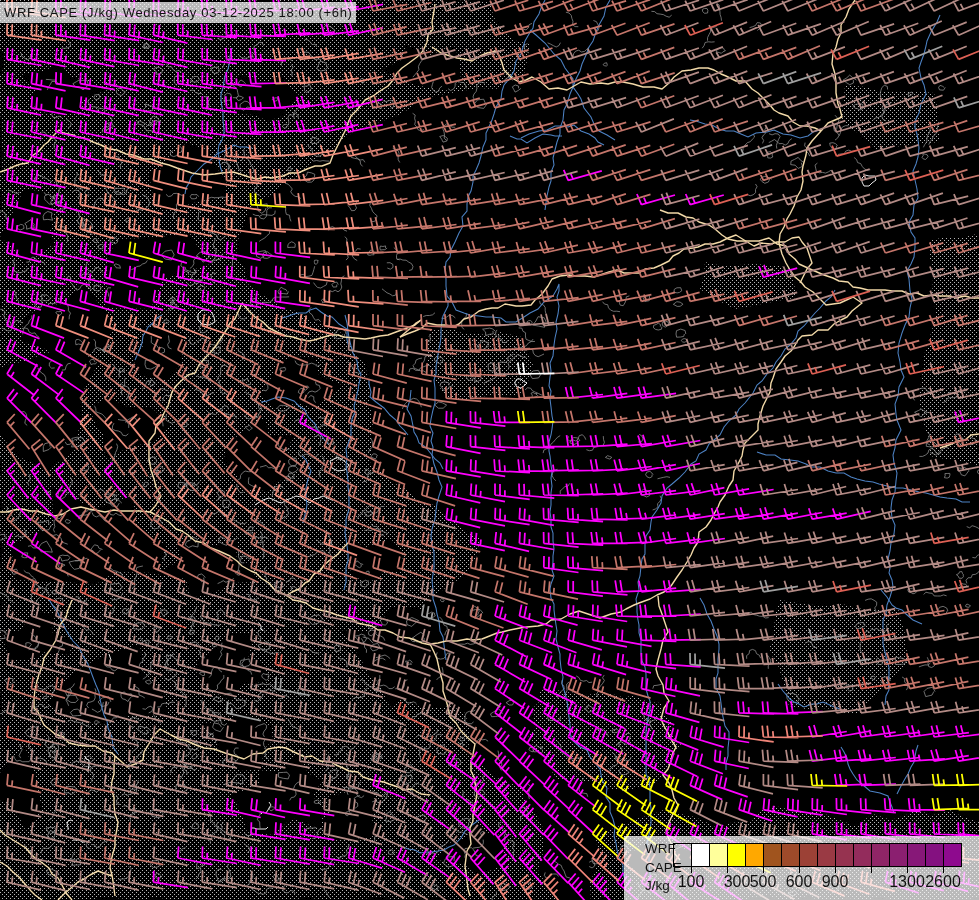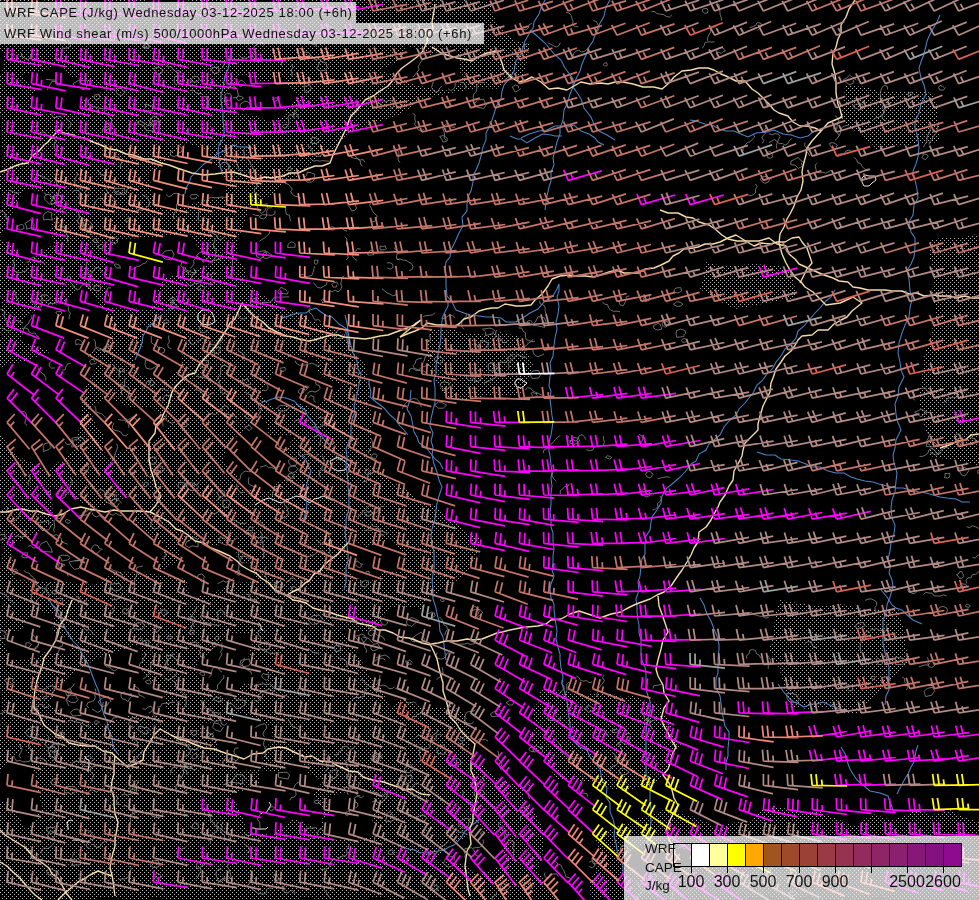--- a/index.html
+++ b/index.html
@@ -916,23 +916,20 @@
         <path d="M251.0 204.6l34.9 2.4M251.0 204.6l-0.6 -11.5M256.0 204.9l-0.6 -11.5M261.0 205.3l-0.3 -6.0M129.0 253.0l33.8 9.1M129.0 253.0l1.6 -11.4M133.8 254.3l1.6 -11.4M519.4 422.4l35.0 -0.6M519.4 422.4l-1.6 -11.4M524.4 422.3l-1.6 -11.4M592.6 785.4l28.0 21.1M592.6 785.4l5.8 -10.0M596.6 788.4l5.8 -10.0M600.6 791.4l5.8 -10.0M617.0 785.4l28.7 20.1M617.0 785.4l5.4 -10.2M621.1 788.3l5.4 -10.2M625.2 791.1l2.8 -5.3M641.4 785.4l31.2 15.9M641.4 785.4l3.9 -10.8M645.9 787.7l3.9 -10.8M650.3 789.9l3.9 -10.8M665.8 785.4l31.2 15.9M665.8 785.4l3.9 -10.8M670.3 787.7l3.9 -10.8M674.7 789.9l3.9 -10.8M812.2 785.4l35.0 0.6M812.2 785.4l-1.2 -11.4M817.2 785.5l-1.2 -11.4M822.2 785.6l-0.6 -6.0M934.2 785.4l35.0 -0.6M934.2 785.4l-1.6 -11.4M939.2 785.3l-1.6 -11.4M944.2 785.2l-0.8 -5.9M958.6 785.4l35.0 -1.2M958.6 785.4l-1.8 -11.4M963.6 785.2l-1.8 -11.4M592.6 809.6l27.6 21.5M592.6 809.6l5.9 -9.9M596.5 812.7l5.9 -9.9M600.5 815.8l5.9 -9.9M617.0 809.6l29.0 19.6M617.0 809.6l5.2 -10.2M621.1 812.4l5.2 -10.2M625.3 815.2l5.2 -10.2M641.4 809.6l29.0 19.6M641.4 809.6l5.2 -10.2M645.5 812.4l5.2 -10.2M649.7 815.2l5.2 -10.2M665.8 809.6l30.6 17.0M665.8 809.6l4.3 -10.7M670.2 812.0l4.3 -10.7M674.5 814.4l4.3 -10.7M934.2 809.6l35.0 -1.2M934.2 809.6l-1.8 -11.4M939.2 809.4l-1.8 -11.4M958.6 809.6l35.0 0.0M958.6 809.6l-1.4 -11.4M963.6 809.6l-1.4 -11.4M968.6 809.6l-0.7 -6.0M592.6 833.8l26.0 23.4M592.6 833.8l6.6 -9.4M596.3 837.1l6.6 -9.4M600.0 840.5l6.6 -9.4M617.0 833.8l28.0 21.1M617.0 833.8l5.8 -10.0M621.0 836.8l5.8 -10.0M625.0 839.8l5.8 -10.0M641.4 833.8l28.0 21.1M641.4 833.8l5.8 -10.0M645.4 836.8l5.8 -10.0M649.4 839.8l5.8 -10.0M739.0 858.0l31.7 14.8M739.0 858.0l3.6 -10.9M743.5 860.1l3.6 -10.9M748.1 862.2l3.6 -10.9" stroke="#ffff00"></path>
         <path d="M690.2 35.2l32.7 -12.5M690.2 35.2l-5.4 -10.2M694.9 33.4l-2.8 -5.3M836.6 59.4l32.5 -13.1M836.6 59.4l-5.6 -10.1M841.2 57.5l-2.9 -5.2M958.6 59.4l32.5 -13.1M958.6 59.4l-5.6 -10.1M836.6 156.2l33.6 -9.6M836.6 156.2l-4.5 -10.6M909.8 180.4l33.5 -10.2M909.8 180.4l-4.7 -10.5M914.6 178.9l-2.4 -5.5M714.6 204.6l33.5 -10.2M714.6 204.6l-4.7 -10.5M719.4 203.1l-2.4 -5.5M739.0 301.4l33.6 -9.6M739.0 301.4l-4.5 -10.6M743.8 300.0l-2.3 -5.5M836.6 301.4l33.5 -10.2M836.6 301.4l-4.7 -10.5M934.2 349.8l33.6 -9.6M934.2 349.8l-4.5 -10.6M939.0 348.4l-2.3 -5.5M665.8 374.0l34.0 -8.5M665.8 374.0l-4.1 -10.7M670.7 372.8l-2.2 -5.6M812.2 374.0l33.8 -9.1M812.2 374.0l-4.3 -10.7M817.0 372.7l-2.2 -5.6M909.8 374.0l34.2 -7.3M909.8 374.0l-3.7 -10.9M914.7 373.0l-3.7 -10.9M934.2 543.4l34.5 -6.1M934.2 543.4l-3.4 -11.0M939.1 542.5l-1.8 -5.7M31.4 591.8l32.5 13.1M31.4 591.8l3.0 -11.1M36.0 593.7l1.6 -5.8M80.2 591.8l32.0 14.2M80.2 591.8l3.4 -11.0M84.8 593.8l1.8 -5.7M836.6 591.8l34.4 -6.7M836.6 591.8l-3.6 -10.9M841.5 590.8l-1.9 -5.7M958.6 591.8l34.1 -7.9M958.6 591.8l-3.9 -10.8M963.5 590.7l-3.9 -10.8M153.4 616.0l32.9 12.0M153.4 616.0l2.6 -11.2M158.1 617.7l1.3 -5.8M861.0 640.2l34.4 -6.7M861.0 640.2l-3.6 -10.9M865.9 639.2l-3.6 -10.9M275.4 664.4l33.8 9.1M275.4 664.4l1.6 -11.4M280.2 665.7l1.6 -11.4M861.0 688.6l34.7 -4.9M861.0 688.6l-3.0 -11.1M866.0 687.9l-3.0 -11.1M397.4 712.8l31.7 14.8M397.4 712.8l3.6 -10.9M401.9 714.9l3.6 -10.9M406.5 717.0l1.9 -5.7M7.0 737.0l34.1 7.9M7.0 737.0l1.2 -11.4M421.8 761.2l30.0 18.0M421.8 761.2l4.7 -10.5M426.1 763.8l4.7 -10.5M430.4 766.4l4.7 -10.5" stroke="#dd6054"></path>
         <path d="M909.8 59.4l32.5 -13.1M909.8 59.4l-5.6 -10.1M914.4 57.5l-2.9 -5.2M763.4 83.6l32.9 -12.0M763.4 83.6l-5.2 -10.2M787.8 83.6l33.3 -10.8M787.8 83.6l-4.9 -10.4M792.6 82.1l-2.5 -5.4M958.6 107.8l33.5 -10.2M958.6 107.8l-4.7 -10.5M963.4 106.3l-2.4 -5.5M739.0 156.2l33.1 -11.4M739.0 156.2l-5.0 -10.3M743.7 154.6l-2.6 -5.4M787.8 325.6l34.0 -8.5M787.8 325.6l-4.1 -10.7M792.7 324.4l-2.2 -5.6M763.4 591.8l34.6 -5.5M763.4 591.8l-3.2 -11.1M768.3 591.0l-3.2 -11.1M421.8 616.0l33.5 10.2M421.8 616.0l2.0 -11.3M426.6 617.5l2.0 -11.3M431.4 618.9l1.0 -5.9M812.2 640.2l34.7 -4.9M812.2 640.2l-3.0 -11.1M817.2 639.5l-1.6 -5.8M690.2 664.4l34.8 3.7M690.2 664.4l-0.2 -11.5M695.2 664.9l-0.2 -11.5M700.1 665.4l-0.1 -6.0M836.6 664.4l34.6 -5.5M836.6 664.4l-3.2 -11.1M841.5 663.6l-3.2 -11.1M275.4 688.6l34.4 6.7M275.4 688.6l0.8 -11.5M280.3 689.6l0.8 -11.5M226.6 712.8l34.1 7.9M226.6 712.8l1.2 -11.4M231.5 713.9l0.6 -6.0M80.2 809.6l34.1 7.9M80.2 809.6l1.2 -11.4M85.1 810.7l0.6 -6.0" stroke="#9f9f9f"></path>
         <path d="M519.4 374.0l35.0 -0.6M519.4 374.0l-1.6 -11.4M524.4 373.9l-1.6 -11.4" stroke="#ffffff"></path>
         <path d="M739.0 737.0l34.7 4.9M739.0 737.0l0.2 -11.5M744.0 737.7l0.2 -11.5M748.9 738.4l0.1 -6.0M763.4 737.0l35.0 0.6M763.4 737.0l-1.2 -11.4M768.4 737.1l-1.2 -11.4M773.4 737.2l-0.6 -6.0M787.8 737.0l35.0 -1.2M787.8 737.0l-1.8 -11.4M792.8 736.8l-1.8 -11.4M797.8 736.7l-0.9 -5.9M568.2 761.2l28.7 20.1M568.2 761.2l5.4 -10.2M572.3 764.1l5.4 -10.2M576.4 766.9l5.4 -10.2M592.6 761.2l29.0 19.6M592.6 761.2l5.2 -10.2M596.7 764.0l5.2 -10.2M600.9 766.8l5.2 -10.2M617.0 761.2l29.7 18.5M617.0 761.2l4.9 -10.4M621.2 763.8l4.9 -10.4M625.5 766.5l2.5 -5.4M568.2 833.8l26.4 23.0M568.2 833.8l6.4 -9.5M572.0 837.1l6.4 -9.5M575.7 840.4l6.4 -9.5M579.5 843.6l3.4 -5.0M568.2 858.0l24.7 24.7M568.2 858.0l7.1 -9.1M571.7 861.5l7.1 -9.1M575.3 865.1l7.1 -9.1M592.6 858.0l26.4 23.0M592.6 858.0l6.4 -9.5M596.4 861.3l6.4 -9.5M600.1 864.6l6.4 -9.5M603.9 867.8l3.4 -5.0M617.0 858.0l27.6 21.5M617.0 858.0l5.9 -9.9M620.9 861.1l5.9 -9.9M624.9 864.2l5.9 -9.9M641.4 858.0l28.3 20.6M641.4 858.0l5.6 -10.1M645.4 860.9l5.6 -10.1M649.5 863.9l5.6 -10.1M665.8 858.0l28.3 20.6M665.8 858.0l5.6 -10.1M669.8 860.9l5.6 -10.1M673.9 863.9l5.6 -10.1M690.2 858.0l29.0 19.6M690.2 858.0l5.2 -10.2M694.3 860.8l5.2 -10.2M698.5 863.6l5.2 -10.2M714.6 858.0l30.3 17.5M714.6 858.0l4.5 -10.6M718.9 860.5l4.5 -10.6M723.3 863.0l2.3 -5.5M763.4 858.0l32.5 13.1M763.4 858.0l3.0 -11.1M768.0 859.9l3.0 -11.1M772.7 861.7l3.0 -11.1M787.8 858.0l32.7 12.5M787.8 858.0l2.8 -11.2M792.5 859.8l2.8 -11.2M797.1 861.6l2.8 -11.2M812.2 858.0l34.0 8.5M812.2 858.0l1.4 -11.4M817.1 859.2l1.4 -11.4M821.9 860.4l1.4 -11.4M836.6 858.0l33.6 9.6M836.6 858.0l1.8 -11.4M841.4 859.4l1.8 -11.4M846.2 860.8l0.9 -5.9M861.0 858.0l34.2 7.3M861.0 858.0l1.0 -11.5M865.9 859.0l1.0 -11.5M870.8 860.1l0.5 -6.0M885.4 858.0l34.5 6.1M885.4 858.0l0.6 -11.5M890.3 858.9l0.6 -11.5M895.2 859.7l0.3 -6.0M909.8 858.0l34.2 7.3M909.8 858.0l1.0 -11.5M914.7 859.0l1.0 -11.5M919.6 860.1l0.5 -6.0M934.2 858.0l34.7 4.9M934.2 858.0l0.2 -11.5M939.2 858.7l0.2 -11.5M944.1 859.4l0.1 -6.0M958.6 858.0l34.8 3.7M958.6 858.0l-0.2 -11.5M963.6 858.5l-0.2 -11.5M446.2 882.2l25.6 23.9M446.2 882.2l6.8 -9.3M449.9 885.6l6.8 -9.3M453.5 889.0l6.8 -9.3M470.6 882.2l22.5 26.8M470.6 882.2l7.8 -8.4M473.8 886.0l7.8 -8.4M477.0 889.9l7.8 -8.4M480.2 893.7l4.1 -4.4M495.0 882.2l18.5 29.7M495.0 882.2l8.9 -7.2M497.6 886.4l8.9 -7.2M500.3 890.7l8.9 -7.2M502.9 894.9l4.7 -3.8M519.4 882.2l19.6 29.0M519.4 882.2l8.7 -7.5M522.2 886.3l8.7 -7.5M525.0 890.5l8.7 -7.5M527.8 894.6l4.5 -3.9M543.8 882.2l22.0 27.2M543.8 882.2l8.0 -8.3M546.9 886.1l8.0 -8.3M550.1 890.0l8.0 -8.3M553.2 893.9l4.2 -4.3M812.2 882.2l32.2 13.7M812.2 882.2l3.2 -11.1M816.8 884.2l3.2 -11.1M821.4 886.1l3.2 -11.1M836.6 882.2l32.9 12.0M836.6 882.2l2.6 -11.2M841.3 883.9l2.6 -11.2M846.0 885.6l2.6 -11.2M861.0 882.2l33.8 9.1M861.0 882.2l1.6 -11.4M865.8 883.5l1.6 -11.4M870.7 884.8l0.8 -5.9" stroke="#ef8478"></path>
       </g>
     </svg>
   <div class="overlay" id="title-bar1">
     <span>WRF CAPE (J/kg) Wednesday 03-12-2025 18:00 (+6h)</span>
   </div>
-  <div class="overlay" id="title-bar2">
-    <span>WRF Wind shear (m/s) 500/1000hPa Wednesday 03-12-2025 18:00 (+6h)</span>
-  </div>
   <div class="overlay" id="legend">
     <div id="legend-labels">
       <div>WRF</div>
       <div>CAPE</div>
       <div>J/kg</div>
     </div>
     <div id="legend-strip">
         <div class="lg-cell"></div>
         <div class="lg-cell" style="background: rgb(255, 255, 255);"></div>
         <div class="lg-cell" style="background: rgb(255, 255, 155);"></div>
@@ -947,28 +944,28 @@
         <div class="lg-cell" style="background: rgb(143, 37, 102);"></div>
         <div class="lg-cell" style="background: rgb(139, 31, 112);"></div>
         <div class="lg-cell" style="background: rgb(135, 24, 120);"></div>
         <div class="lg-cell" style="background: rgb(132, 17, 128);"></div>
         <div class="lg-cell" style="background: rgb(142, 10, 142);"></div>
       </div>
     <div id="legend-ticks">
         <div class="lg-tick" style="left: 67px;"></div>
         <div class="lg-lbl" style="left: 67px;">100</div>
         <div class="lg-tick" style="left: 103px;"></div>
-        <div class="lg-lbl" style="left: 103px;">300</div>
+        <div class="lg-lbl" style="left: 103px; padding-left: 20px;">300</div>
         <div class="lg-tick" style="left: 139px;"></div>
         <div class="lg-lbl" style="left: 139px;">500</div>
         <div class="lg-tick" style="left: 175px;"></div>
-        <div class="lg-lbl" style="left: 175px;">700</div>
+        <div class="lg-lbl" style="left: 175px;">600</div>
         <div class="lg-tick" style="left: 211px;"></div>
         <div class="lg-lbl" style="left: 211px;">900</div>
         <div class="lg-tick" style="left: 247px;"></div>
         <div class="lg-lbl" style="left: 247px; margin-top: 28px;">1100</div>
         <div class="lg-tick" style="left: 283px;"></div>
-        <div class="lg-lbl" style="left: 283px;">2500</div>
+        <div class="lg-lbl" style="left: 283px;">1300</div>
         <div class="lg-tick" style="left: 319px;"></div>
         <div class="lg-lbl" style="left: 319px;">2600</div>
       </div>
   </div>
 </div>
 
 </body></html>

